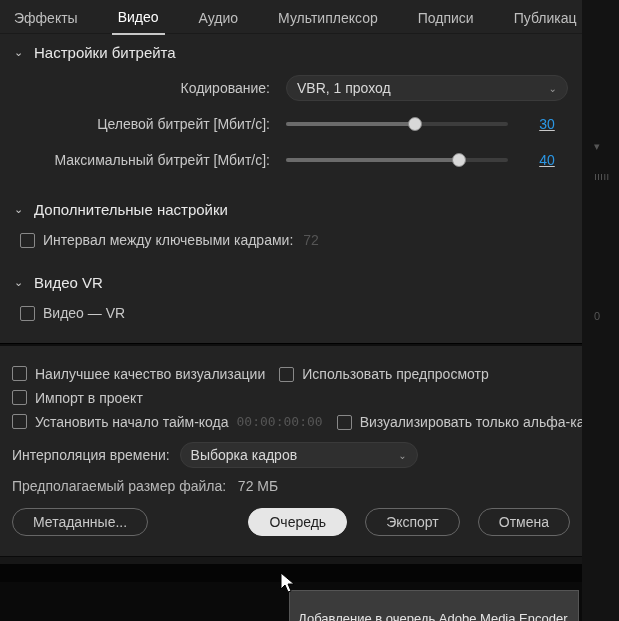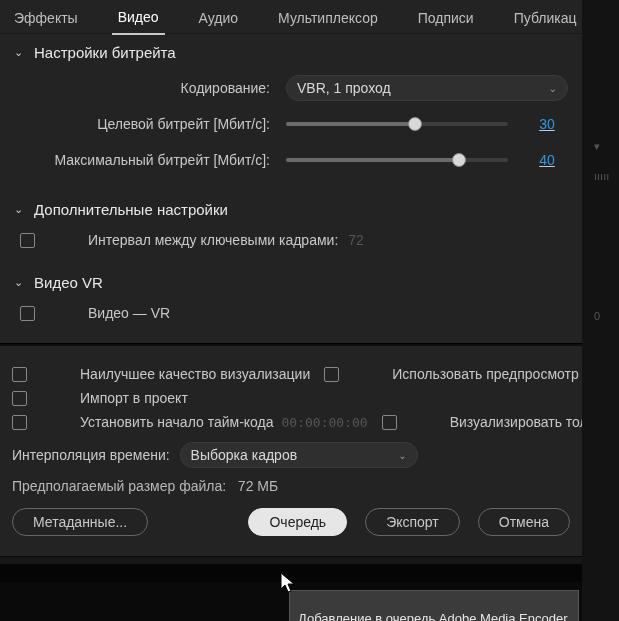--- a/index.html
+++ b/index.html
@@ -26,28 +26,28 @@
   .select .chev-d { font-size: 10px; color: #999; }
 
   .slider-wrap { flex: 1; display: flex; align-items: center; max-width: 306px; text-decoration: underline; }
   .track { position: relative; flex: 1; height: 4px; background: #3d3d3d; border-radius: 2px; margin-right: 18px; }
   .fill { position: absolute; left: 0; top: 0; height: 4px; background: #6b6b6b; border-radius: 2px; }
   .thumb { position: absolute; top: 50%; width: 14px; height: 14px; background: #d8d8d8; border-radius: 50%; transform: translate(-50%, -50%); border: 1px solid #888; }
   .slider-val { color: #2b97e5; width: 42px; text-align: center; cursor: pointer; }
 
   .chk-row { display: flex; align-items: center; margin: 8px 0; }
   .chk { width: 15px; height: 15px; border: 1px solid #888; border-radius: 2px; margin-right: 8px; background: #232323; cursor: pointer; flex-shrink: 0; }
-  .chk-label { color: #c8c8c8; font-size: 14px; cursor: pointer; margin-left: 45px; }
+  .chk-label { color: #c8c8c8; font-size: 14px; cursor: pointer; }
   .chk-val { color: #555; margin-left: 10px; }
 
   .divider { height: 3px; background: #0e0e0e; border-top: 1px solid #000; }
 
   
   .bottom { padding: 12px 12px 6px 12px; background: #232323; }
-  .bot-row { display: flex; align-items: flex-end; margin: 8px 0; flex-wrap: nowrap; }
+  .bot-row { display: flex; align-items: flex-start; margin: 8px 0; flex-wrap: nowrap; }
   .bot-row .chk-label { white-space: nowrap; }
   .bot-row .seg2 { margin-left: 14px; display: flex; align-items: center; }
   .tc { color: #555; margin-left: 8px; font-family: monospace; font-size: 13px; }
 
   .interp-row { display: flex; align-items: center; margin: 12px 0 10px 0; }
   .interp-row .lbl { margin-right: 10px; }
   .interp-row .select { max-width: 238px; }
 
   .size-row { color: #b8b8b8; margin: 10px 0 14px 0; }
 

